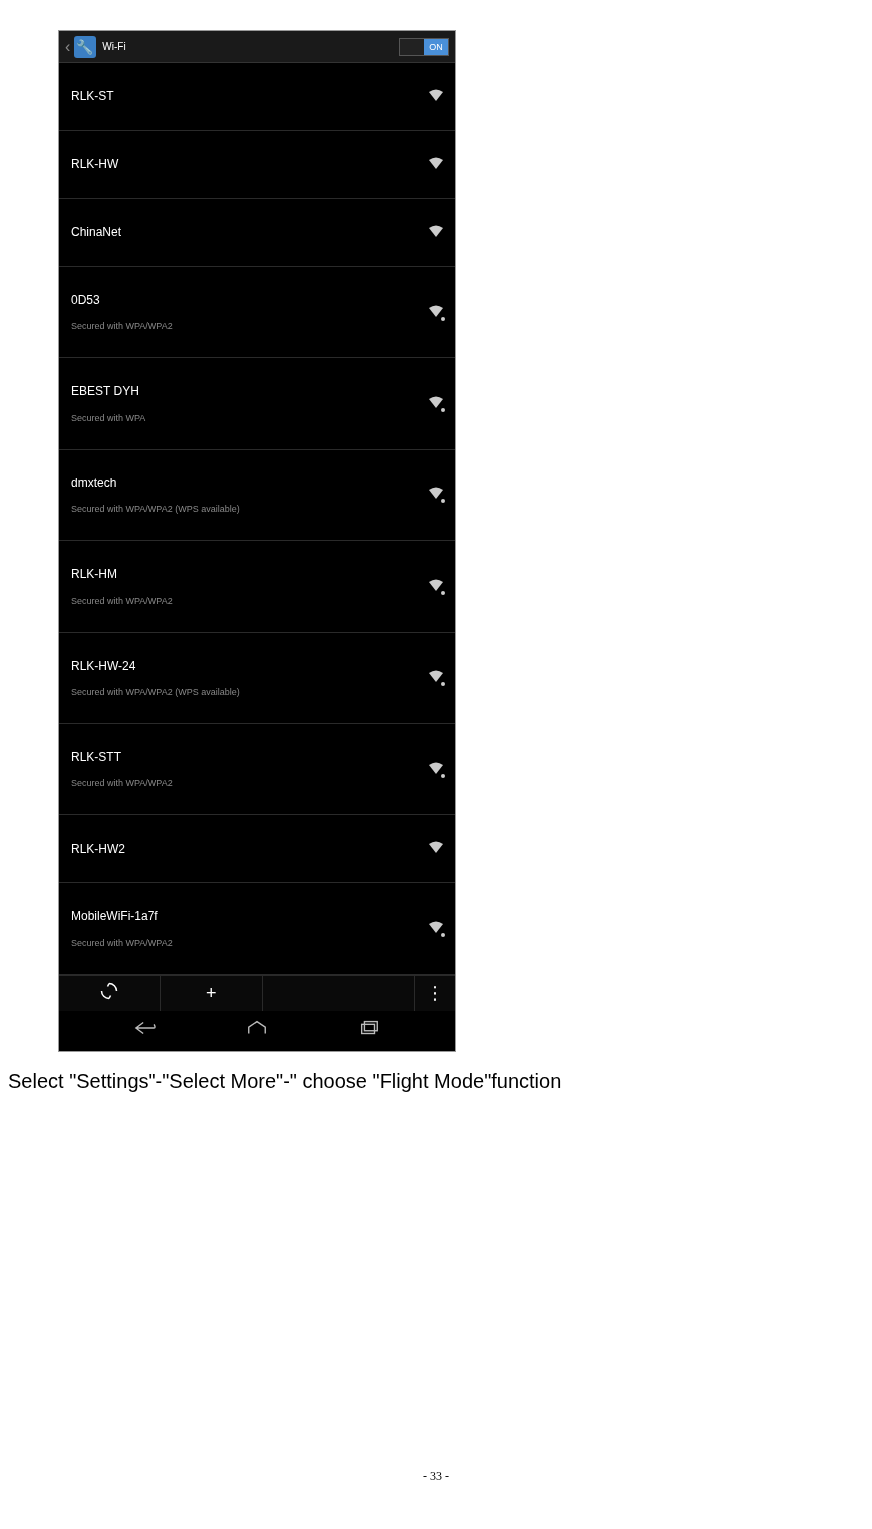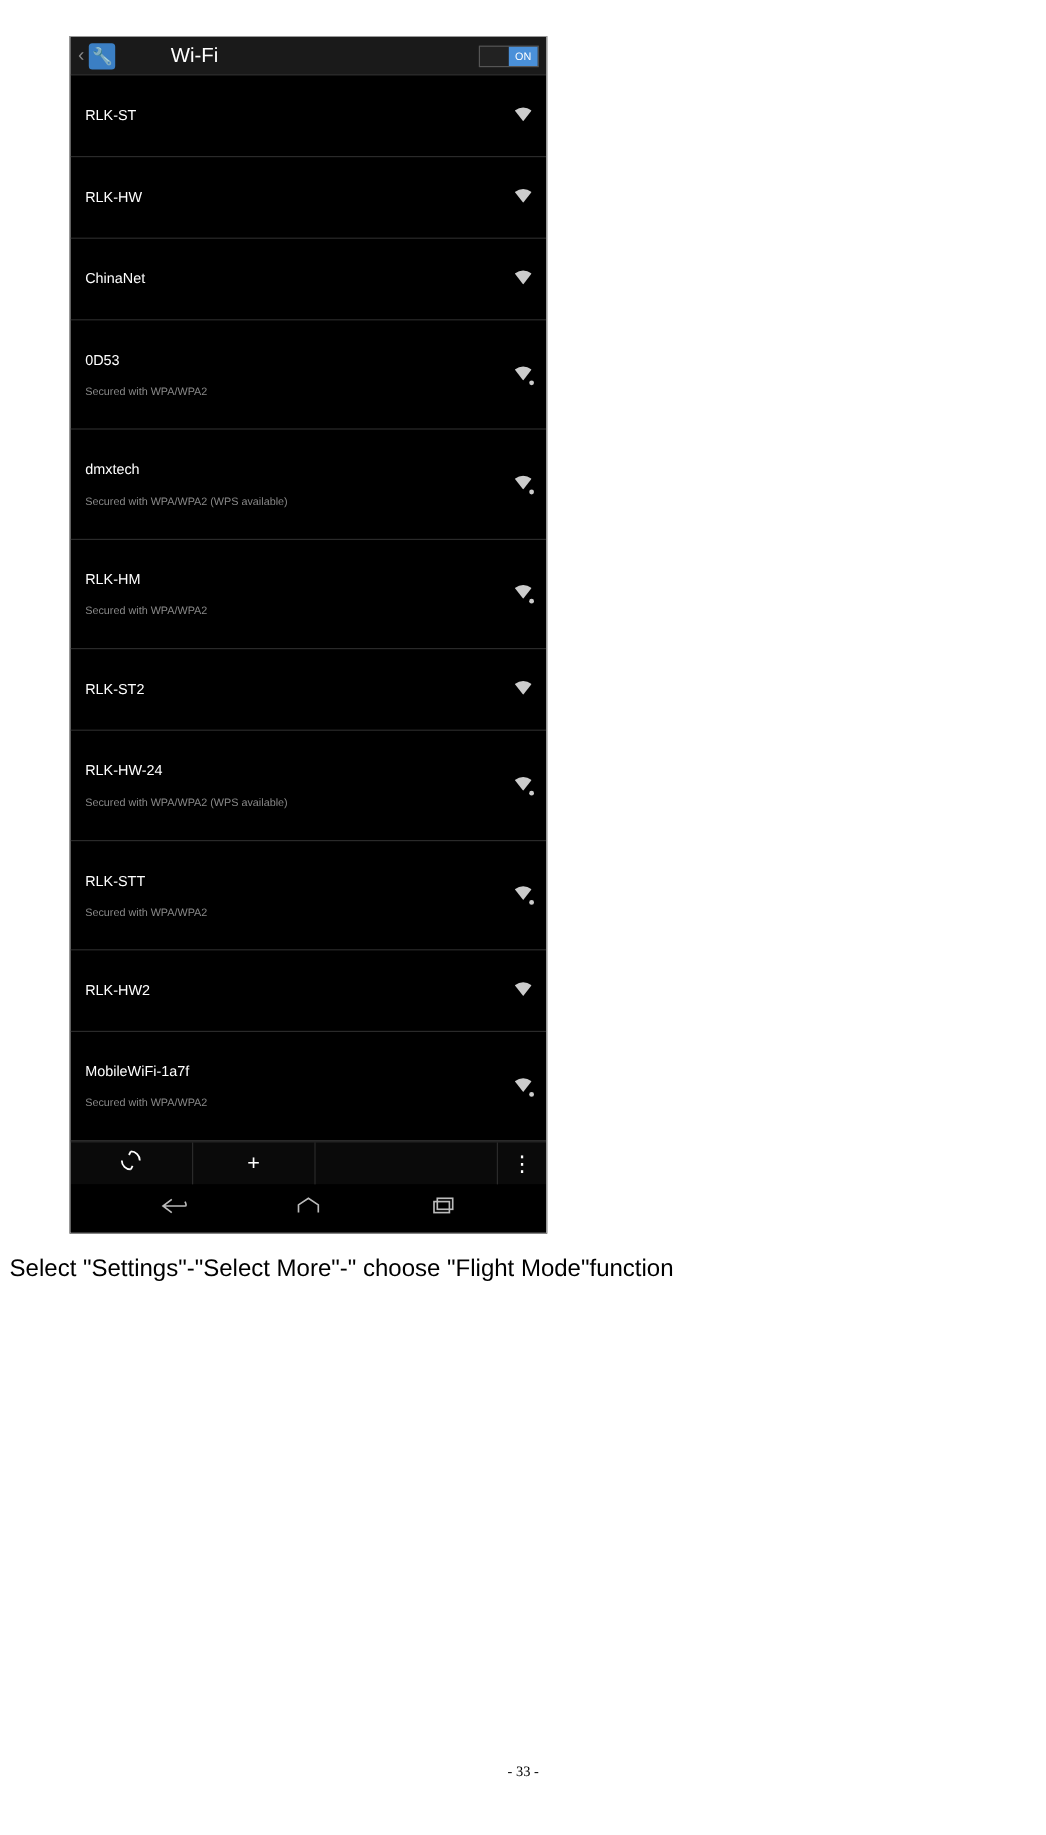--- a/index.html
+++ b/index.html
@@ -46,23 +46,22 @@
       align-items: center;
       justify-content: center;
       margin-right: 6px;
     }
     .wrench {
       color: #fff;
       font-size: 14px;
     }
     .header-title {
       color: #fff;
-      font-size: 17px;
+      font-size: 10px;
       flex: 1;
-      margin-left: 40px;
     }
     .toggle {
       width: 50px;
       height: 18px;
       background: #222;
       border: 1px solid #555;
       display: flex;
       position: relative;
       text-align: center;
     }
@@ -240,41 +239,42 @@
           <div class="wifi-item-text">
             <div class="wifi-name">0D53</div>
             <div class="wifi-security">Secured with WPA/WPA2</div>
           </div>
           <div class="wifi-signal locked"><svg width="14" height="12" viewBox="0 0 14 12">
               <path fill="#ccc" d="M7 12 L0 3 Q7 -2 14 3 Z"></path>
             </svg></div>
         </div>
         <div class="wifi-item">
           <div class="wifi-item-text">
+            <div class="wifi-name">EBEST DYH</div>
+            <div class="wifi-security">Secured with WPA</div>
+          </div>
+          <div class="wifi-signal locked"><svg width="14" height="12" viewBox="0 0 14 12">
+              <path fill="#ccc" d="M7 12 L0 3 Q7 -2 14 3 Z"></path>
+            </svg></div>
+        </div>
+        <div class="wifi-item">
+          <div class="wifi-item-text">
             <div class="wifi-name">dmxtech</div>
             <div class="wifi-security">Secured with WPA/WPA2 (WPS available)</div>
           </div>
           <div class="wifi-signal locked"><svg width="14" height="12" viewBox="0 0 14 12">
               <path fill="#ccc" d="M7 12 L0 3 Q7 -2 14 3 Z"></path>
             </svg></div>
         </div>
         <div class="wifi-item">
           <div class="wifi-item-text">
             <div class="wifi-name">RLK-HM</div>
             <div class="wifi-security">Secured with WPA/WPA2</div>
           </div>
           <div class="wifi-signal locked"><svg width="14" height="12" viewBox="0 0 14 12">
-              <path fill="#ccc" d="M7 12 L0 3 Q7 -2 14 3 Z"></path>
-            </svg></div>
-        </div>
-        <div class="wifi-item">
-          <div class="wifi-item-text">
-            <div class="wifi-name">RLK-ST2</div>
-          </div>
-          <div class="wifi-signal"><svg width="14" height="12" viewBox="0 0 14 12">
               <path fill="#ccc" d="M7 12 L0 3 Q7 -2 14 3 Z"></path>
             </svg></div>
         </div>
         <div class="wifi-item">
           <div class="wifi-item-text">
             <div class="wifi-name">RLK-HW-24</div>
             <div class="wifi-security">Secured with WPA/WPA2 (WPS available)</div>
           </div>
           <div class="wifi-signal locked"><svg width="14" height="12" viewBox="0 0 14 12">
               <path fill="#ccc" d="M7 12 L0 3 Q7 -2 14 3 Z"></path>

